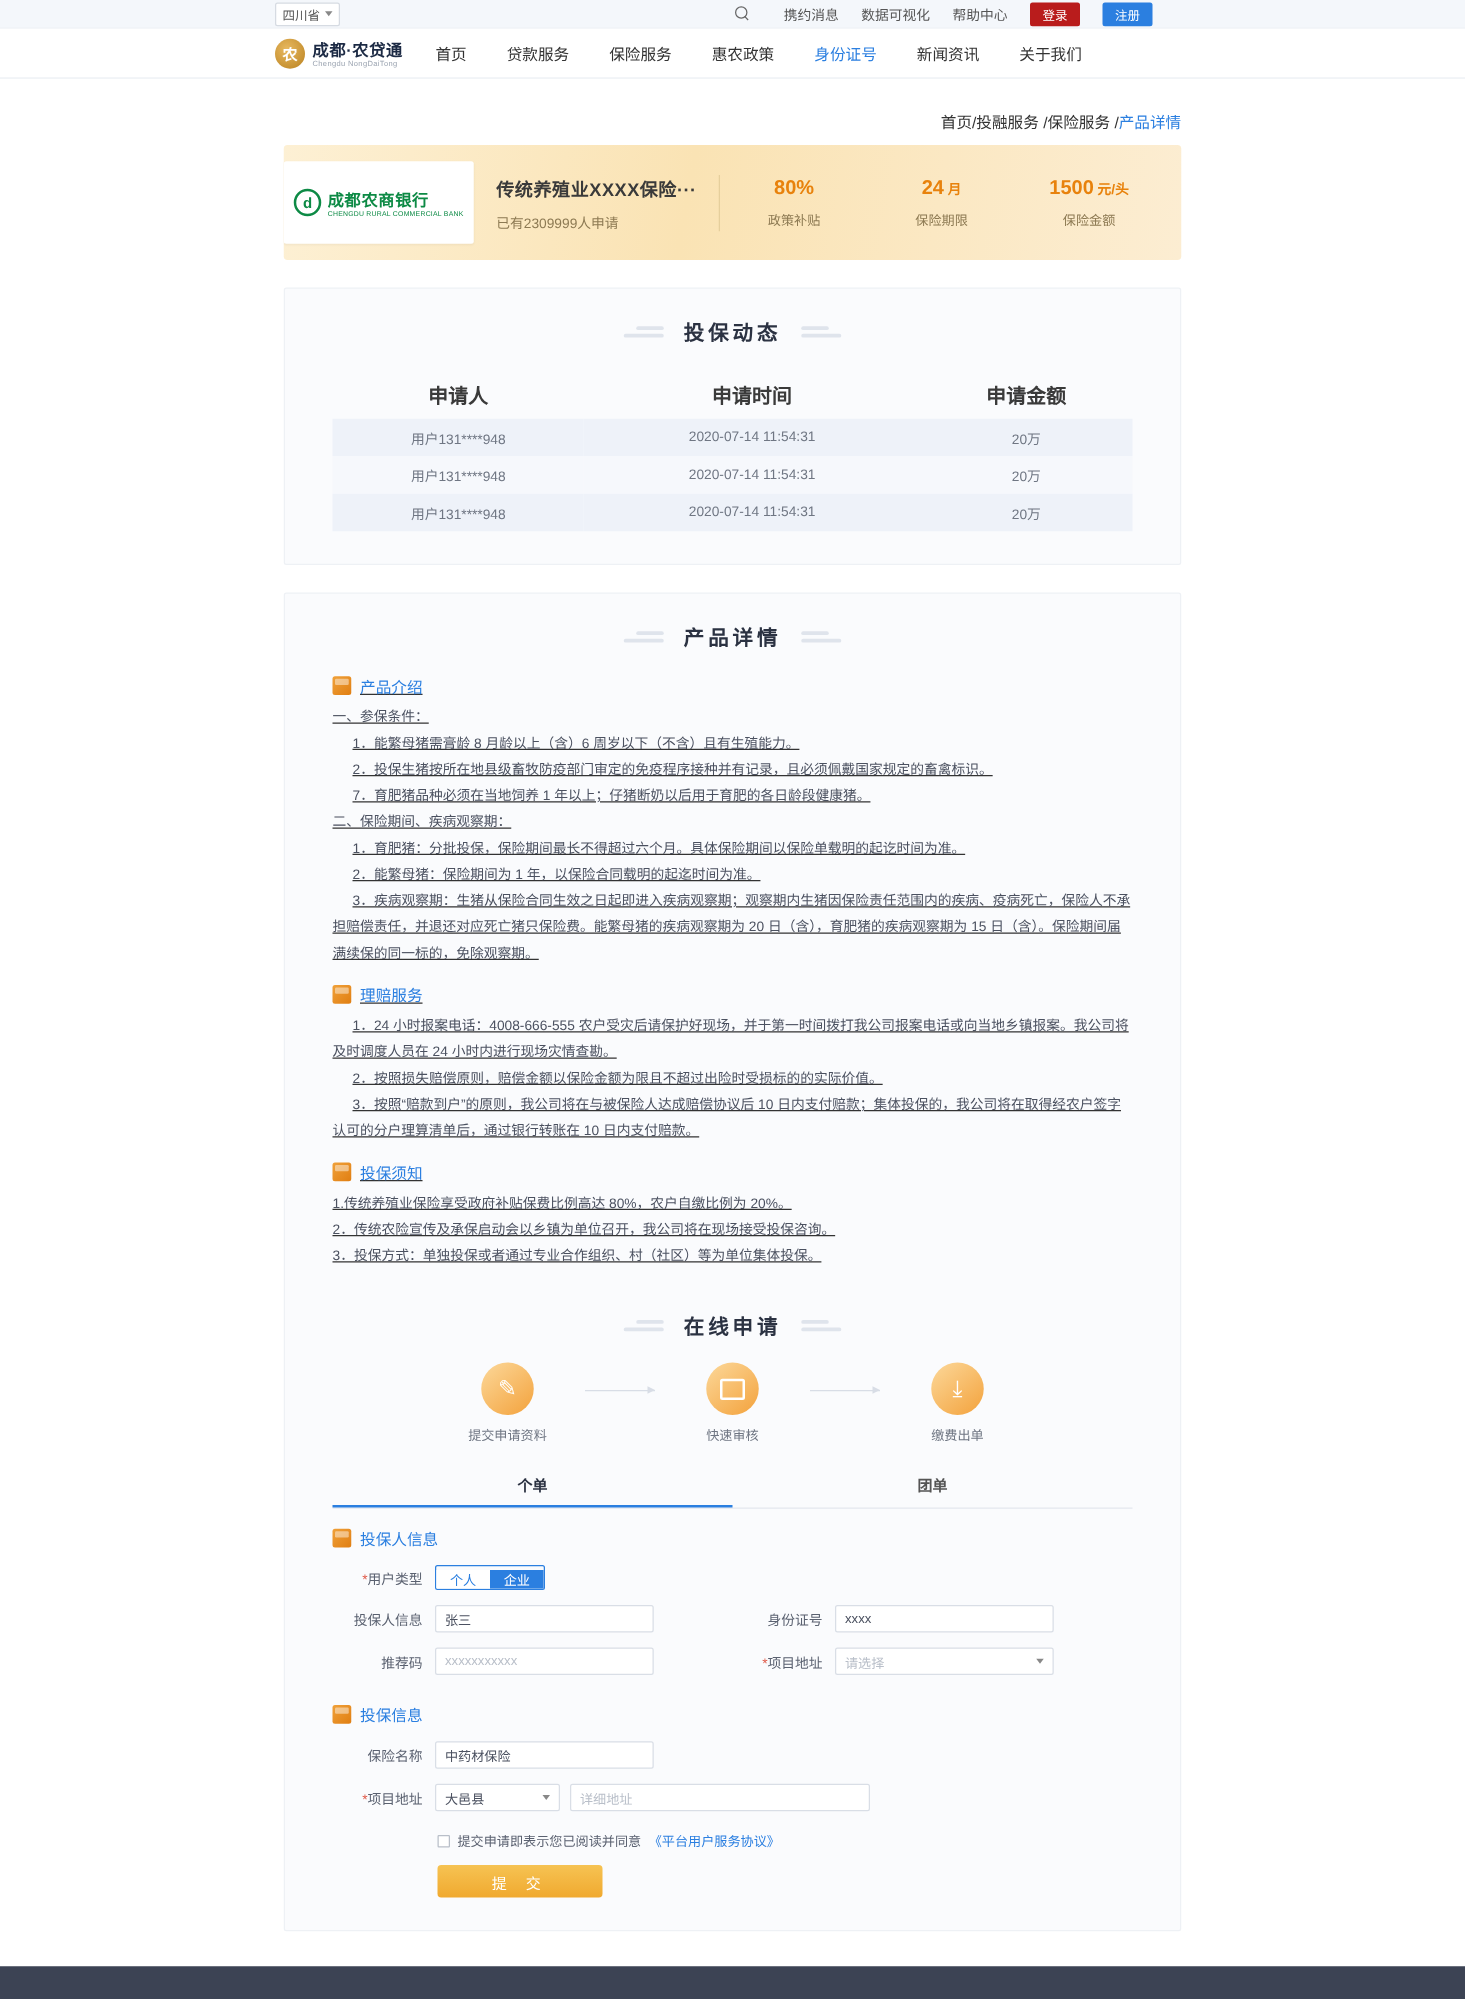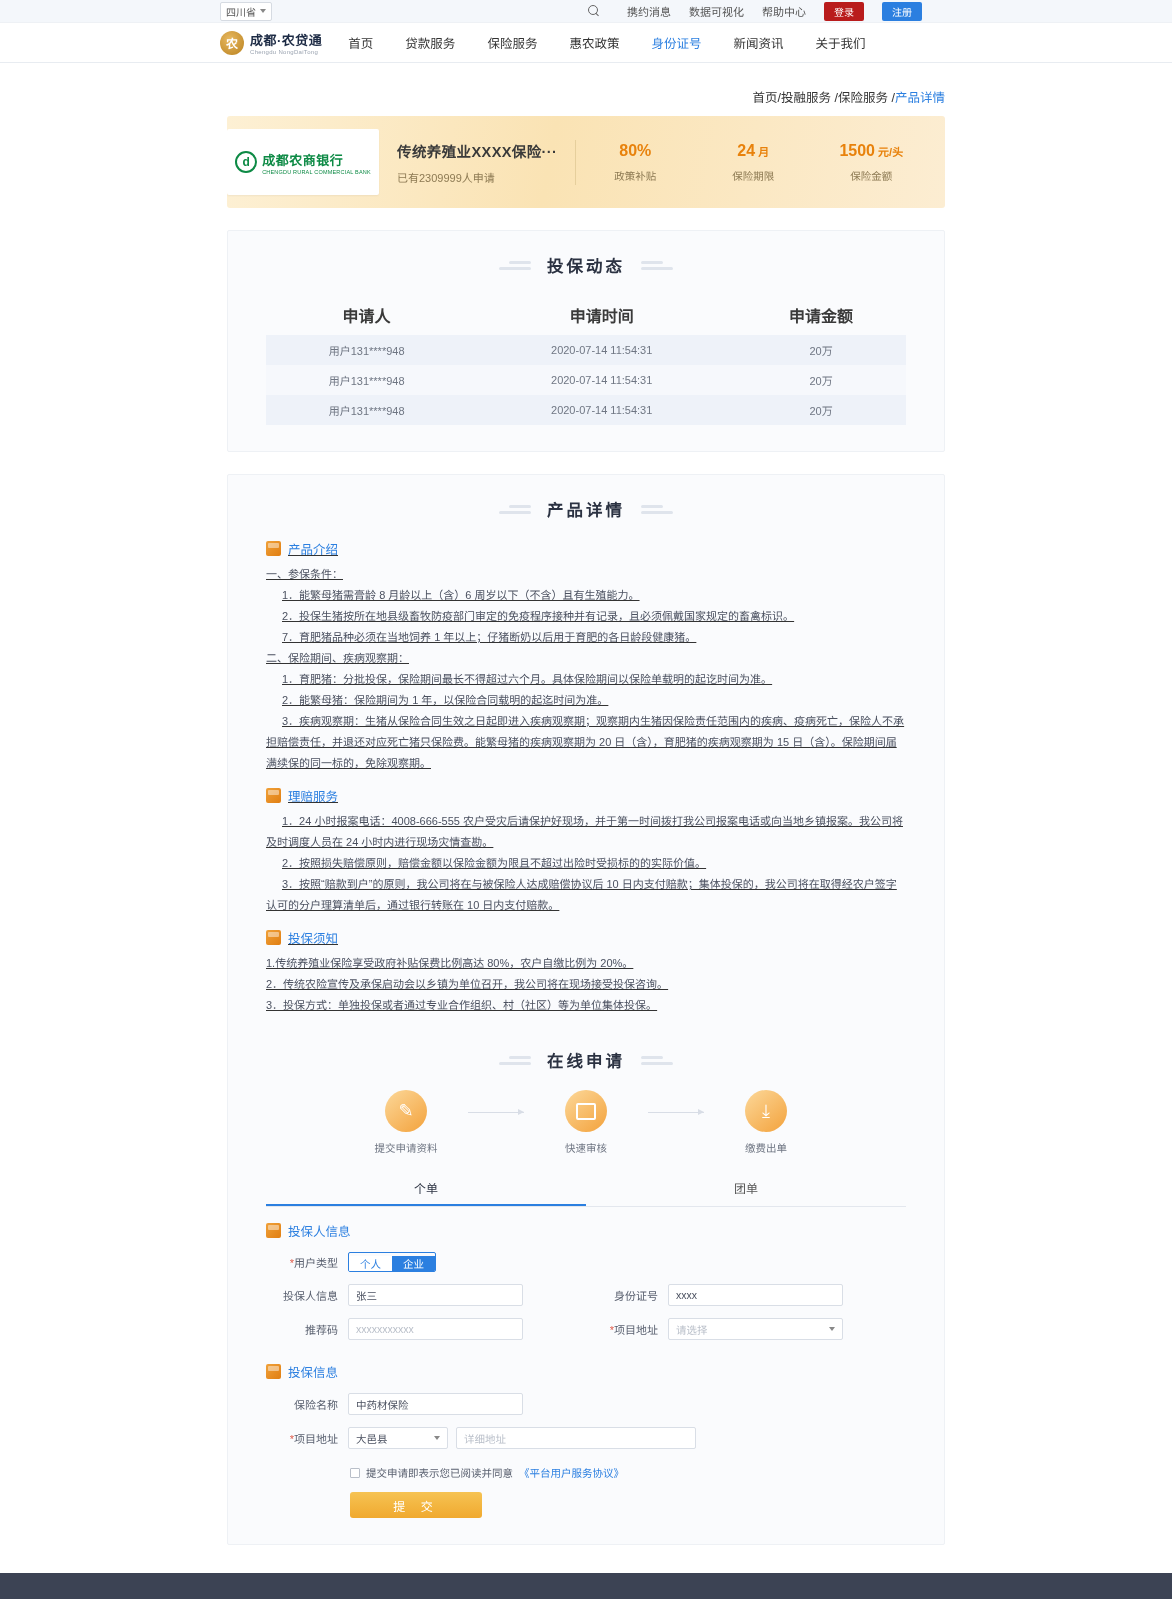--- a/index.html
+++ b/index.html
@@ -131,21 +131,21 @@
     width:42px;height:42px;border-radius:50%;margin:0 auto 8px auto;
     background: linear-gradient(140deg,#fcd89a,#f3a23c);
     display:flex;align-items:center;justify-content:center; color:#fff; font-size:18px;
   }
   .step .cir .inner-sq { width:20px;height:17px;border:2px solid #fff;border-radius:2px;position:relative;}
   .step .lbl { font-size:10.5px; color:#6f7683; }
   .arrow { width:72px; display:flex; align-items:center; justify-content:center; margin-bottom:20px;}
   .arrow .line { width:56px;height:1px;background:#d8dde6;position:relative;}
   .arrow .line:after{content:"";position:absolute;right:0;top:-3px;border-left:6px solid #d8dde6;border-top:3.5px solid transparent;border-bottom:3.5px solid transparent;}
 
-  .tabs { width:640px; margin:0 auto; display:flex; border-bottom:1px solid #e3e7ee; }
+  .tabs { width:640px; margin:0 auto; display:flex; border-bottom:1px solid #e3e7ee;font-weight:bold; }
   .tab { flex:1; text-align:center; font-size:12px; color:#555; padding:6px 0 8px 0; }
   .tab.active { color:#2b3242; border-bottom:2px solid #2b7fe0; }
 
   
   .form { width:640px; margin:0 auto; }
   .frow { display:flex; margin-top:12px; }
   .fhalf { width:50%; display:flex; align-items:center; }
   .flabel { width:82px; text-align:right; font-size:11px; color:#5a6170; padding-right:10px; white-space:nowrap;}
   .flabel .req { color:#e05b4a; }
   .finput {

